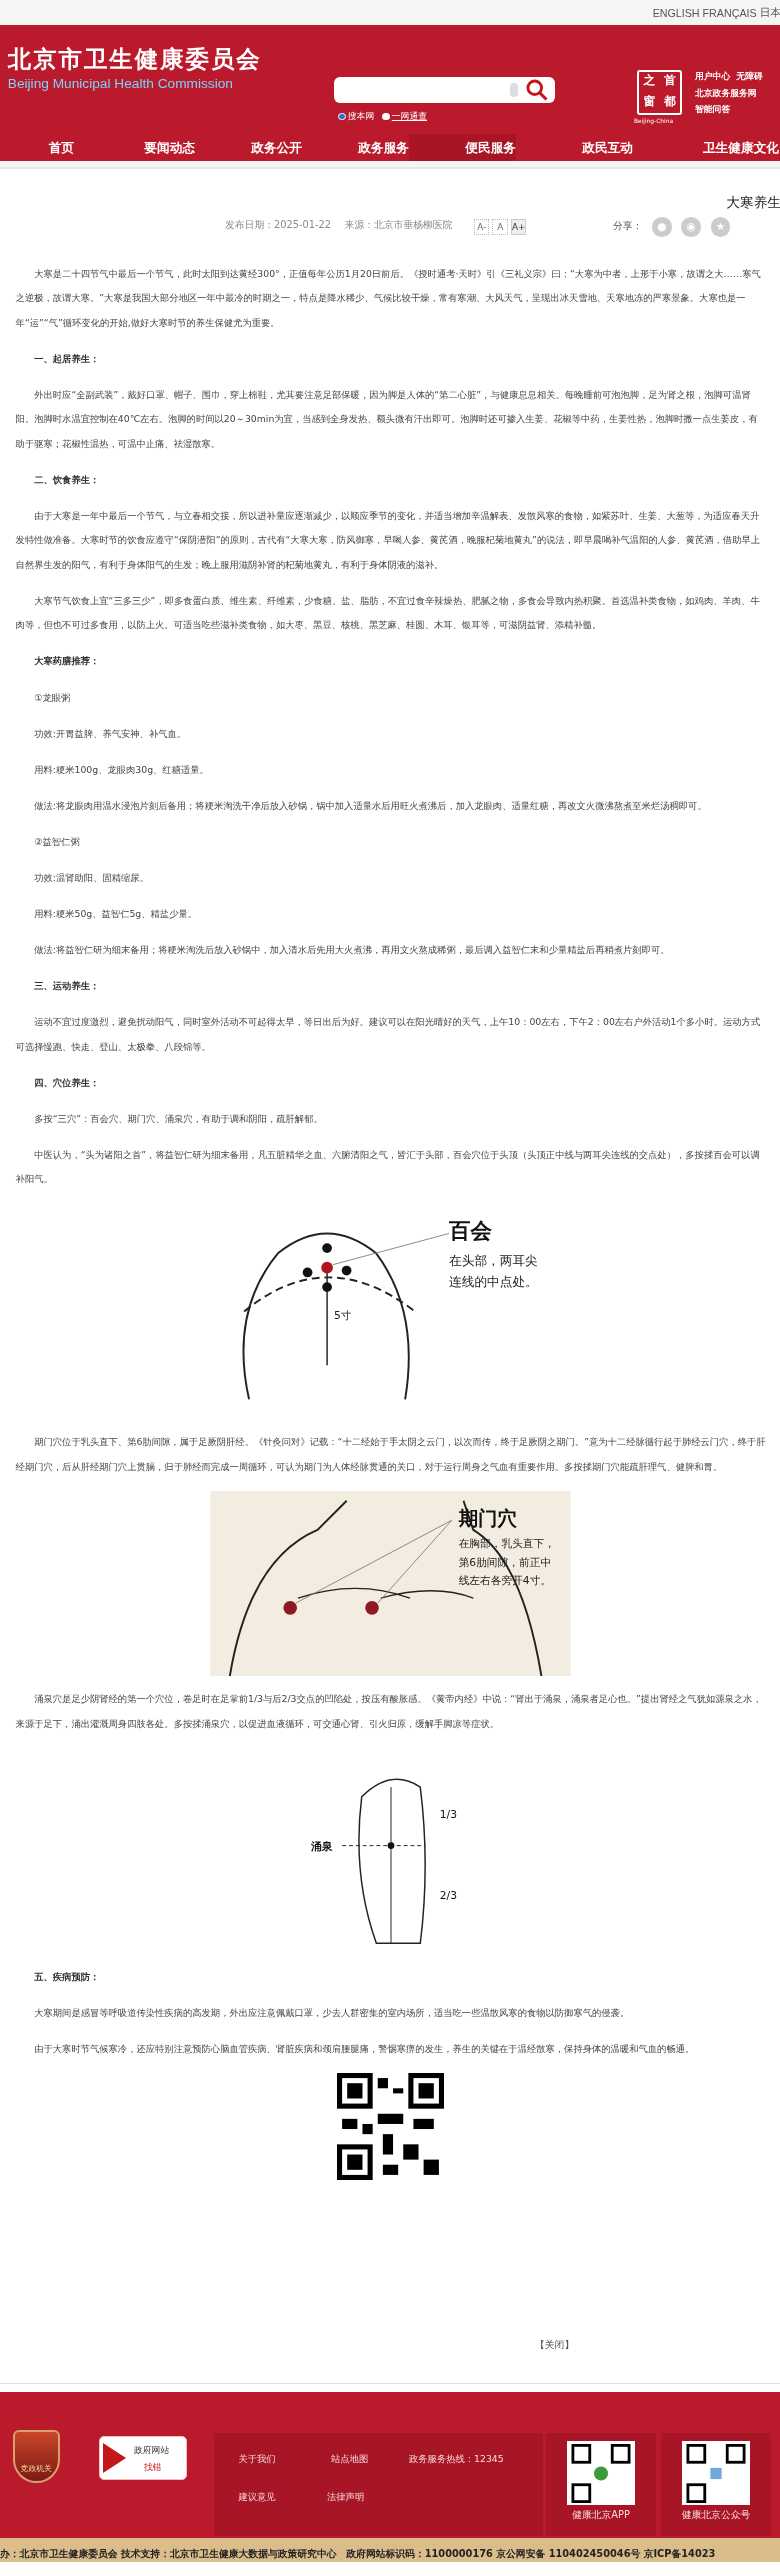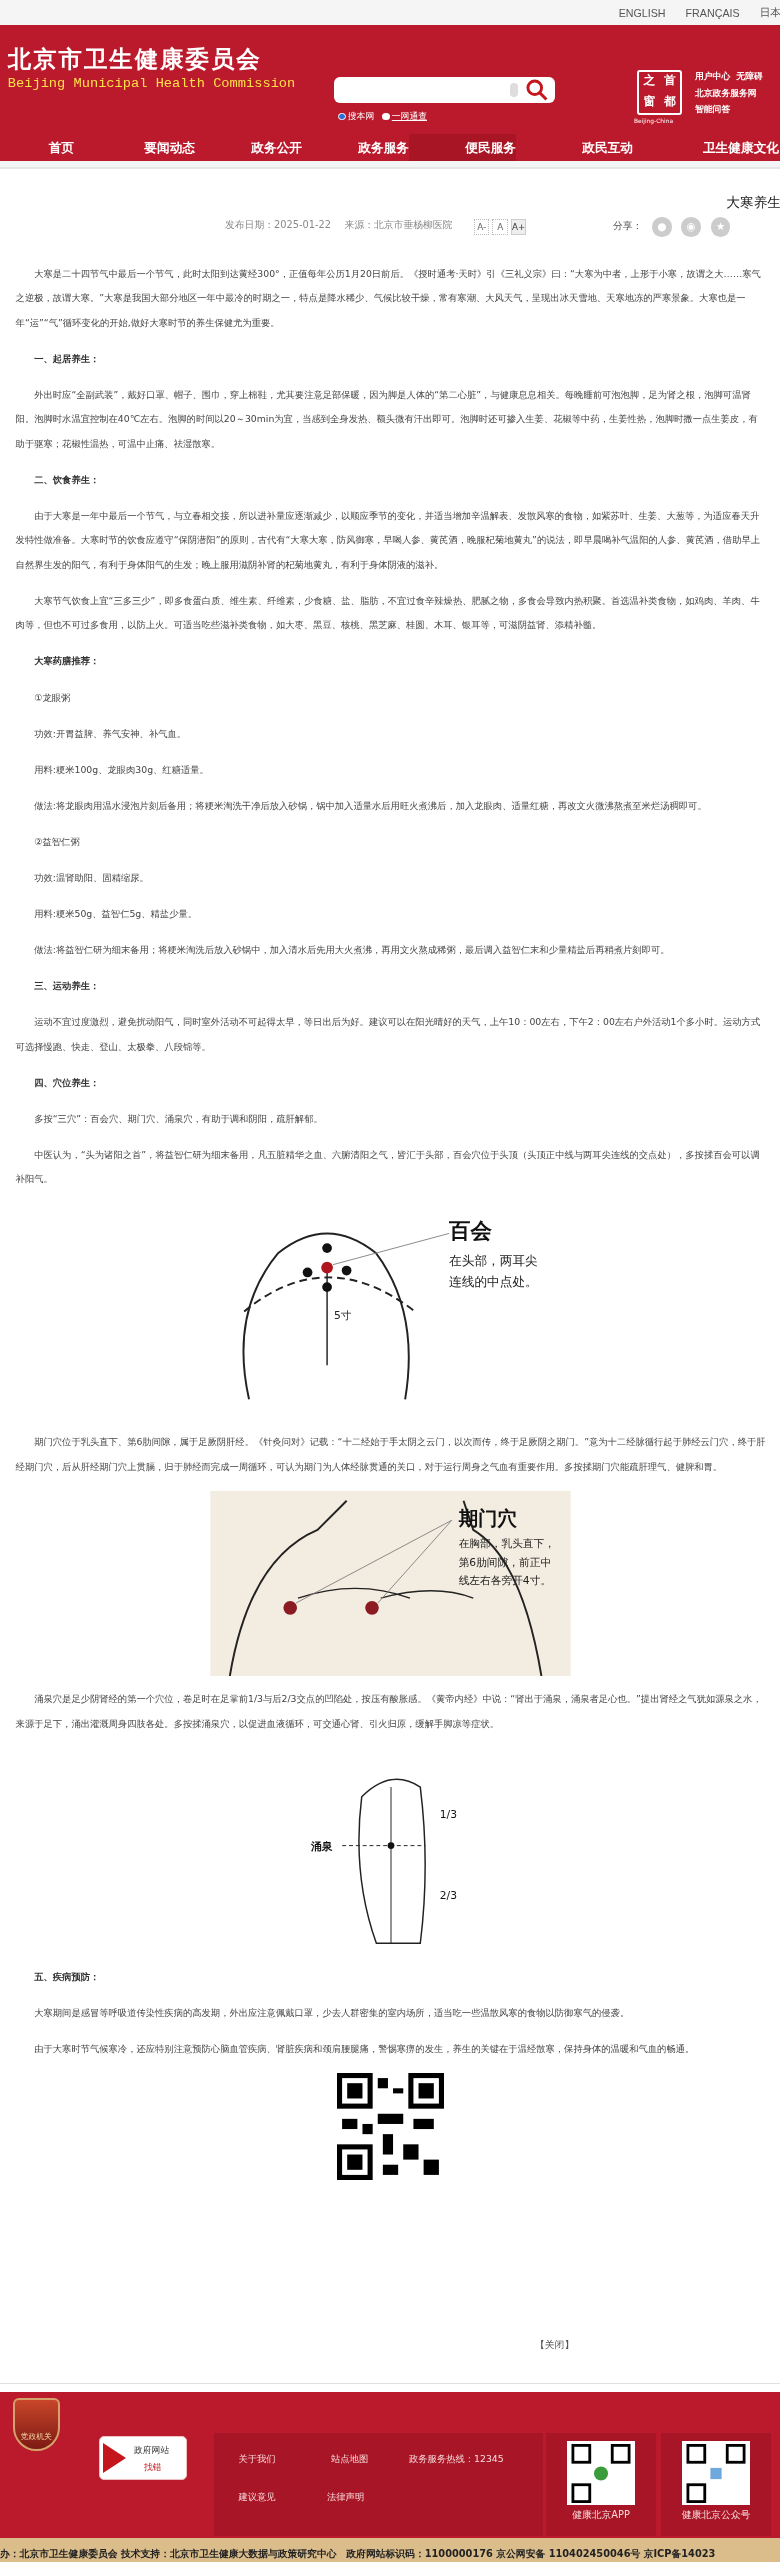--- a/index.html
+++ b/index.html
@@ -1,21 +1,21 @@
 <!DOCTYPE html>
 <html><head>
 <meta charset="utf-8">
 <style>
 *{box-sizing:border-box;margin:0;padding:0}
 body{width:781px;height:2576px;overflow:hidden;background:#fff;font-family:"DejaVu Sans","Liberation Sans",sans-serif;color:#333;position:relative}
-.topbar{height:25px;background:#f5f5f5;display:flex;justify-content:flex-end;align-items:center;gap:20px;padding-right:0;font-size:10.7px;color:#555;font-family:"Liberation Sans",sans-serif}
+.topbar{height:25px;background:#f5f5f5;display:flex;justify-content:flex-end;align-items:center;gap:3px;padding-right:0;font-size:10.7px;color:#555;font-family:"Liberation Sans",sans-serif}
 .topbar span{white-space:nowrap}
 .header{height:111px;background:#bb1a2c;position:relative}
 .logo-cn{position:absolute;left:7.8px;top:17.6px;color:#fff;font-size:23.4px;font-weight:bold;letter-spacing:2px;font-family:"DejaVu Serif",serif}
-.logo-en{position:absolute;left:7.8px;top:51px;color:#fde047;font-size:13.7px;font-family:Liberation Mono, monospace}
+.logo-en{position:absolute;left:7.8px;top:51px;color:#7dd3fc;font-size:13.7px;font-family:Liberation Sans, sans-serif}
 .search-box{position:absolute;left:334px;top:52px;width:221px;height:26px;background:#fff;border-radius:5.9px}
 .search-mic{position:absolute;left:510px;top:58px;width:7.8px;height:13.7px;background:#ddd;border-radius:3.9px}
 .search-btn{position:absolute;left:525px;top:53px;width:23.4px;height:23.4px}
 .search-opts{position:absolute;left:338px;top:86px;font-size:8.8px;color:#fff;display:flex;gap:7.8px;align-items:center}
 .radio{display:inline-block;width:7.8px;height:7.8px;border-radius:50%;background:#fff;margin-right:2px;vertical-align:middle}
 .radio.on{background:#2a6cd8;border:1px solid #fff}
 .capital-logo{position:absolute;left:637px;top:45px;width:45px;height:45px;border:2px solid #fff;border-radius:2.9px;color:#fff;display:grid;grid-template-columns:1fr 1fr;font-size:11.7px;text-align:center;line-height:17.6px;font-weight:bold}
 .capital-sub{position:absolute;left:634px;top:93px;font-size:5.9px;color:#fff}
 .user-links{position:absolute;left:695px;top:43px;color:#fff;font-size:8.8px;line-height:16.6px;font-weight:bold}
 .nav{position:absolute;left:0;top:109px;width:781px;height:27px;display:flex;background:#bb1a2c}
@@ -31,21 +31,21 @@
 .share{position:absolute;top:217px;left:613px;display:flex;align-items:center;gap:9.8px;font-size:9.8px;color:#555}
 .share .ic{width:19.5px;height:19.5px;border-radius:50%;background:#ccc;color:#fff;font-size:10.7px;text-align:center;line-height:19.5px}
 .article{position:absolute;left:15.6px;top:262px;width:750px;font-size:9.3px;line-height:24.4px;color:#444}
 .article p{text-indent:2em;margin-bottom:11.7px}
 .article p.h{font-weight:bold;color:#333}
 .fig{margin:5.9px auto 11.7px;display:block;background:#fff}
 .qr{width:107px;height:107px;margin:9.8px auto 0;display:block}
 .close{position:absolute;left:535px;top:2339px;font-size:9.8px;color:#555}
 .footer-line{position:absolute;left:0;top:2383px;width:781px;height:1px;background:#e0e0e0}
 .footer{position:absolute;left:0;top:2392px;width:781px;height:146px;background:#bb1a2c}
-.badge{position:absolute;left:12.7px;top:6px;width:47px;height:53px;background:linear-gradient(#c9462a,#7c1a14);border:2px solid #d4a26a;border-radius:5.9px 5.9px 23.4px 23.4px;color:#f7d8a5;font-size:7.8px;text-align:center;padding-top:31px}
+.badge{position:absolute;left:12.7px;top:38px;width:47px;height:53px;background:linear-gradient(#c9462a,#7c1a14);border:2px solid #d4a26a;border-radius:5.9px 5.9px 23.4px 23.4px;color:#f7d8a5;font-size:7.8px;text-align:center;padding-top:31px}
 .findbug{position:absolute;left:99px;top:44px;width:88px;height:44px;background:#fff;border-radius:5px;border:1px solid #f0c0c0}
 .findbug .t1{position:absolute;left:34px;top:7.8px;font-size:8.8px;color:#333}
 .findbug .t2{position:absolute;left:44px;top:25px;font-size:8.8px;color:#c4161c}
 .findbug .tri{position:absolute;left:2.9px;top:5.9px;width:0;height:0;border-top:15.6px solid transparent;border-bottom:15.6px solid transparent;border-left:23.4px solid #c4161c}
 .links-panel{position:absolute;left:214px;top:41px;width:329px;height:103px;background:#a81526}
 .links-panel a{position:absolute;color:#f8dcdc;font-size:9.3px;text-decoration:none}
 .qr-panel{position:absolute;top:41px;width:110px;height:103px;background:#a81526;text-align:center}
 .qr-panel .q{width:68px;height:64px;background:#fff;margin:7.8px auto 3.9px;padding:2.9px}
 .qr-panel .lab{color:#f8dcdc;font-size:9.8px}
 .bottom{position:absolute;left:0;top:2538px;width:781px;height:24px;background:#dbbd8b;font-size:9.8px;color:#222;font-weight:bold;line-height:31px;white-space:nowrap;overflow:hidden;padding-left:0}

